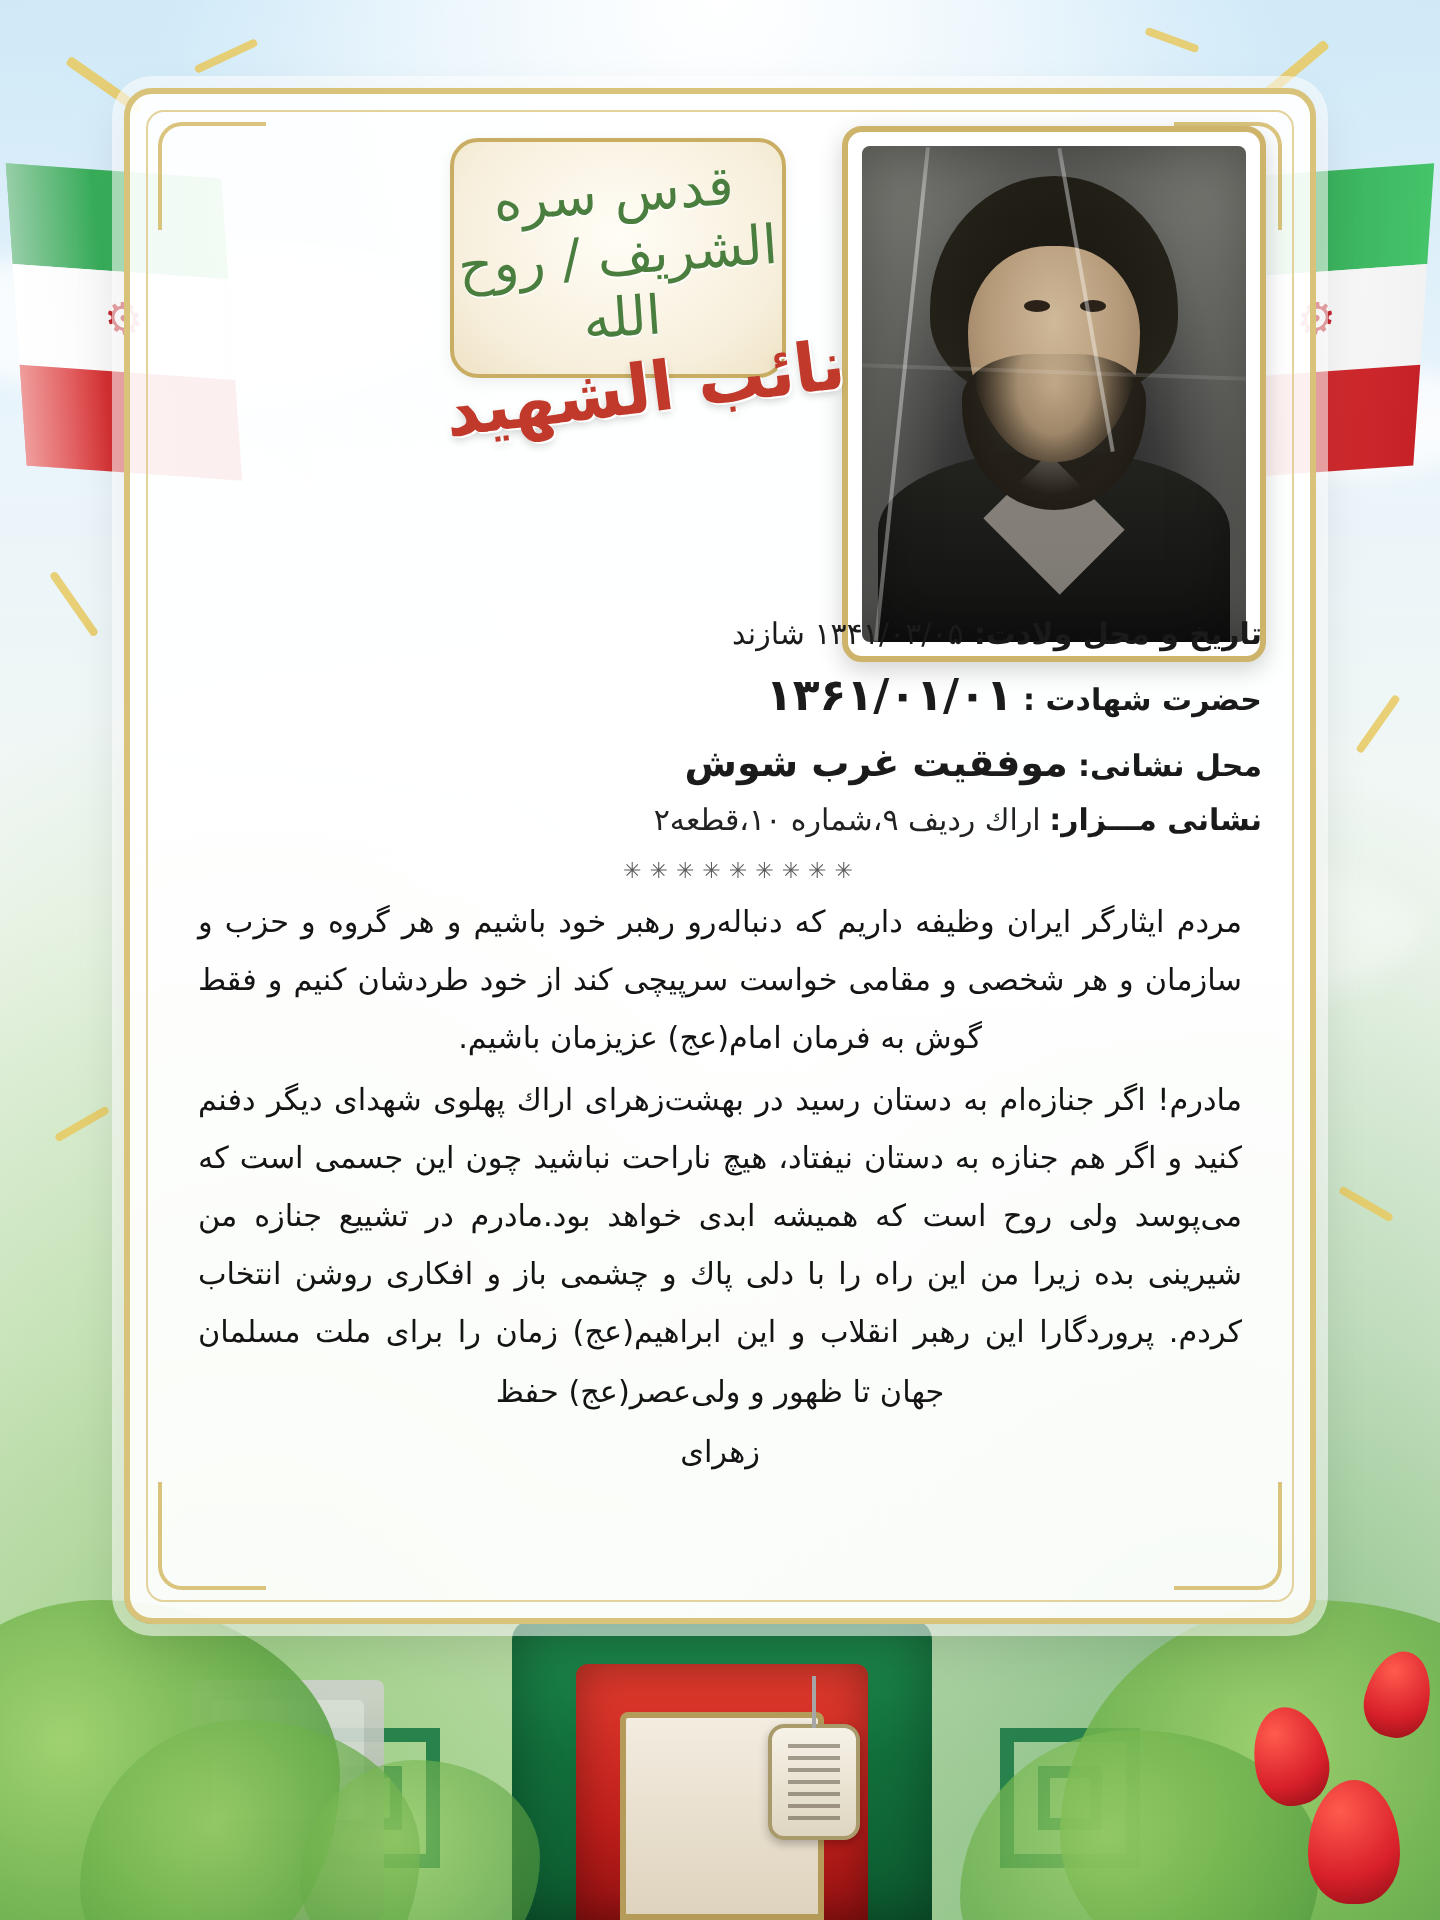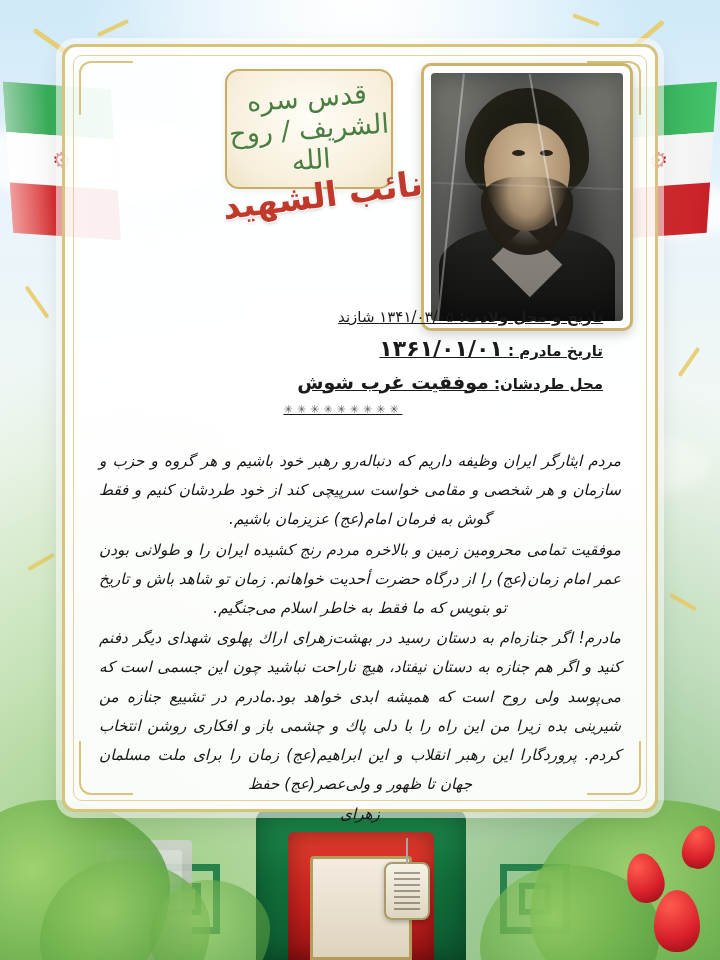--- a/index.html
+++ b/index.html
@@ -240,43 +240,43 @@
     position: absolute; right: 232px; top: 128px;
     font-size: 34px; font-weight: bold;
     color: #c0392b;
     transform: rotate(-7deg);
     text-shadow: 1px 1px 0 #fff, 0 2px 4px rgba(0,0,0,.18);
     white-space: nowrap;
   }
 
   
   .info {
-    position: absolute; right: 52px; top: 258px; width: 520px;
-    text-align: right; color: #1b1b1b; text-decoration: underline;
+    position: absolute; right: 24px; top: 258px; width: 520px;
+    text-align: right; color: #1b1b1b;
   }
   .info .row { margin-bottom: 2px; line-height: 1.55; }
   .info .label { font-weight: bold; font-size: 15px; color: #1a1a1a; }
   .info .value { font-size: 15px; }
   .info .row.big .value { font-size: 22px; font-weight: bold; }
   .info .row.place .value { font-size: 19px; font-weight: bold; }
   .info .row.addr { font-size: 13.5px; color: #222; }
 
   .stars {
     margin-top: 6px; text-align: center; color: #5d5d5d;
     letter-spacing: 4px; font-size: 11px;
   }
 
   
   .will {
     position: absolute; right: 34px; left: 34px; top: 400px;
     text-align: justify; text-align-last: center;
     direction: rtl;
     font-size: 15.2px; line-height: 1.92; color: #141414;
   }
-  .will p { margin-bottom: 1px; font-style: italic; }
+  .will p { margin-bottom: 1px; }
   .will p.center { text-align: center; }
 </style>
 </head>
 <body>
 
 <div class="bg-layer">
   <div class="sky-glow"></div>
   <div class="cloud c1"></div>
   <div class="cloud c2"></div>
   <div class="cloud c3"></div>
@@ -364,29 +364,32 @@
     </div>
   </div>
   <div class="title-script">نائب الشهید</div>
 
   <div class="info">
     <div class="row">
       <span class="label">تاریخ و محل ولادت:</span>
       <span class="value">۱۳۴۱/۰۳/۰۵ شازند</span>
     </div>
     <div class="row big">
-      <span class="label">تاریخ مادرم :</span>
+      <span class="label">حضرت شهادت :</span>
       <span class="value">۱۳۶۱/۰۱/۰۱</span>
     </div>
     <div class="row place">
-      <span class="label">محل طردشان:</span>
+      <span class="label">محل نشانی:</span>
       <span class="value">موفقیت غرب شوش</span>
+    </div>
+    <div class="row addr">
+      <span class="label">نشانی مـــزار:</span>
+      <span class="value">اراك رديف ۹،شماره ۱۰،قطعه۲</span>
     </div>
     <div class="stars">✳✳✳✳✳✳✳✳✳</div>
   </div>
 
   <div class="will">
     <p>مردم ایثارگر ایران وظیفه داریم که دنباله‌رو رهبر خود باشیم و هر گروه و حزب و سازمان و هر شخصی و مقامی خواست سرپیچی کند از خود طردشان کنیم و فقط گوش به فرمان امام(عج) عزیزمان باشیم.</p>
-    <p>موفقیت تمامی محرومین زمین و بالاخره مردم رنج کشیده ایران را و طولانی بودن عمر امام زمان(عج) را از درگاه حضرت أحدیت خواهانم. زمان تو شاهد باش و تاریخ تو بنویس که ما فقط به خاطر اسلام می‌جنگیم.</p>
     <p>مادرم! اگر جنازه‌ام به دستان رسید در بهشت‌زهرای اراك پهلوی شهدای دیگر دفنم كنید و اگر هم جنازه به دستان نیفتاد، هیچ ناراحت نباشید چون این جسمی است كه می‌پوسد ولی روح است كه همیشه ابدی خواهد بود.مادرم در تشییع جنازه من شیرینی بده زیرا من این راه را با دلی پاك و چشمی باز و افكاری روشن انتخاب كردم. پروردگارا این رهبر انقلاب و این ابراهیم(عج) زمان را برای ملت مسلمان جهان تا ظهور و ولی‌عصر(عج) حفظ</p>
     <p class="center">زهرای</p>
   </div>
 </div>
 
 </body></html>

